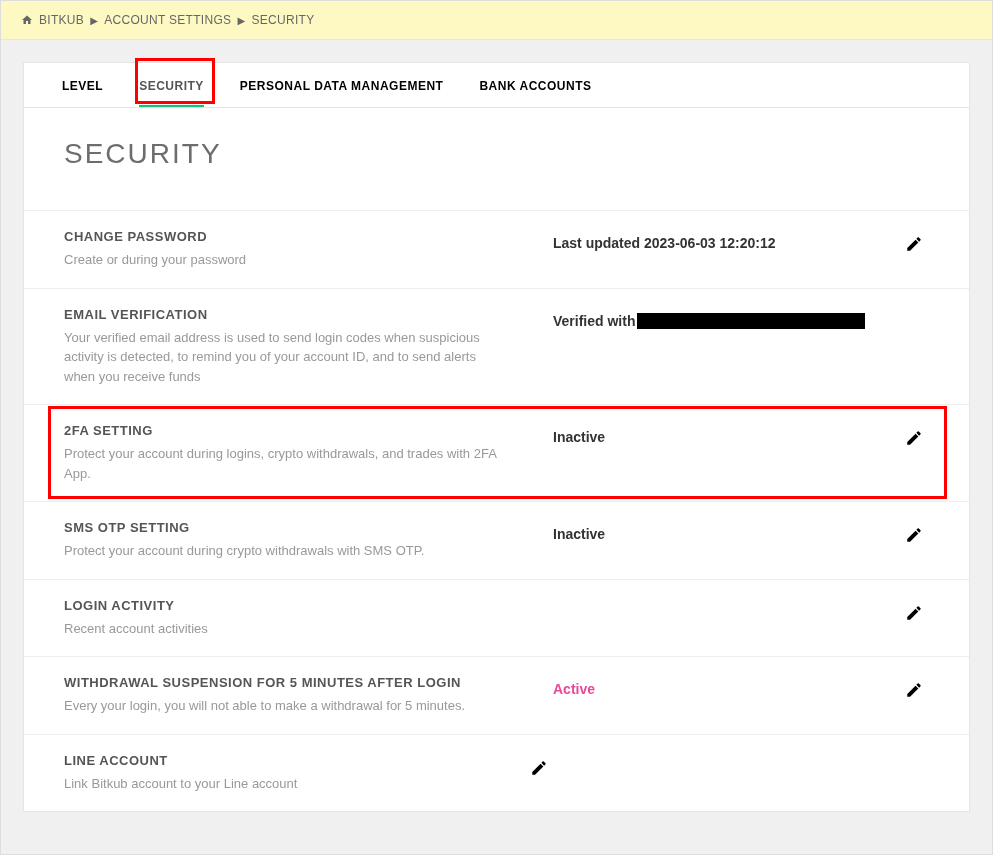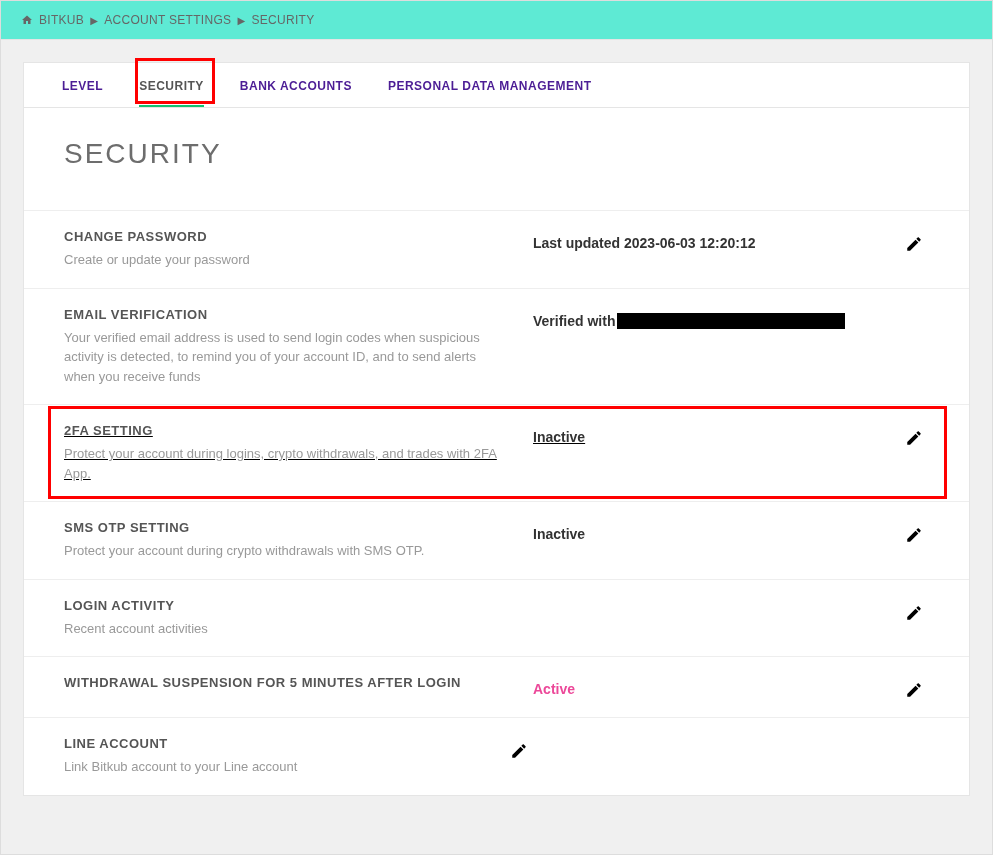--- a/index.html
+++ b/index.html
@@ -14,21 +14,21 @@
       height: 855px;
       overflow: hidden;
     }
     .outer-border {
       border: 1px solid #ddd;
       width: 993px;
       height: 855px;
       background: #f0f0f0;
     }
     .breadcrumb-bar {
-      background: #5eead4;
+      background: #fef9c3;
       padding: 12px 20px;
       border-bottom: 1px solid #e5e5e5;
       display: flex;
       align-items: center;
       gap: 6px;
       font-size: 12px;
       color: #666;
       font-weight: 500;
     }
     .breadcrumb-bar .home-icon {
@@ -54,21 +54,21 @@
       display: flex;
       border-bottom: 1px solid #e5e5e5;
       padding: 0 20px;
       position: relative;
     }
     .tab {
       padding: 16px 18px 14px;
       font-size: 12px;
       font-weight: 600;
       letter-spacing: 0.5px;
-      color: #4c1d95;
+      color: #000000;
       cursor: pointer;
       position: relative;
     }
     .tab.active {
       color: #555;
     }
     .tab.active::after {
       content: '';
       position: absolute;
       bottom: 0;
@@ -92,20 +92,21 @@
       color: #6d6d6d;
       letter-spacing: 2px;
       padding: 30px 40px 40px;
       font-stretch: condensed;
     }
     .setting-row {
       display: flex;
       align-items: flex-start;
       padding: 18px 40px;
       border-top: 1px solid #eee;
+      gap: 20px;
       position: relative;
     }
     .setting-left {
       flex: 0 0 440px;
     }
     .setting-title {
       font-size: 13px;
       font-weight: 700;
       color: #555;
       letter-spacing: 0.5px;
@@ -133,21 +134,20 @@
       align-items: center;
       justify-content: center;
       padding-top: 6px;
     }
     .pencil-icon {
       cursor: pointer;
       display: inline-flex;
     }
     .highlight-row-wrapper {
       position: relative;
-      text-decoration: underline;
     }
     .row-highlight-overlay {
       position: absolute;
       border: 3px solid #ff0000;
       pointer-events: none;
       left: 24px;
       right: 22px;
       top: 2px;
       bottom: 2px;
       z-index: 10;
@@ -183,31 +183,31 @@
     <span class="sep">▶</span>
     <span>SECURITY</span>
   </div>
 
   <div class="content-wrap">
     <div class="panel">
 
       <div class="tabs">
         <div class="tab">LEVEL</div>
         <div class="tab active">SECURITY</div>
+        <div class="tab">PERSONAL DATA MANAGEMENT</div>
         <div class="tab">BANK ACCOUNTS</div>
-        <div class="tab">PERSONAL DATA MANAGEMENT</div>
         <div class="highlight-tab"></div>
       </div>
 
       <h1 class="page-title">SECURITY</h1>
 
       <div class="setting-row">
         <div class="setting-left">
           <div class="setting-title">CHANGE PASSWORD</div>
-          <div class="setting-desc">Create or update your password</div>
+          <div class="setting-desc">Create or during your password</div>
         </div>
         <div class="setting-status">Last updated 2023-06-03 12:20:12</div>
         <div class="setting-action">
           <span class="pencil-icon">
             <svg width="18" height="18" viewBox="0 0 24 24" fill="#000">
                 <path d="M3 17.25V21h3.75L17.81 9.94l-3.75-3.75L3 17.25zM20.71 7.04c.39-.39.39-1.02 0-1.41l-2.34-2.34c-.39-.39-1.02-.39-1.41 0l-1.83 1.83 3.75 3.75 1.83-1.83z"></path>
               </svg>
           </span>
         </div>
       </div>
@@ -269,20 +269,21 @@
             <svg width="18" height="18" viewBox="0 0 24 24" fill="#000">
                 <path d="M3 17.25V21h3.75L17.81 9.94l-3.75-3.75L3 17.25zM20.71 7.04c.39-.39.39-1.02 0-1.41l-2.34-2.34c-.39-.39-1.02-.39-1.41 0l-1.83 1.83 3.75 3.75 1.83-1.83z"></path>
               </svg>
           </span>
         </div>
       </div>
 
       <div class="setting-row">
         <div class="setting-left">
           <div class="setting-title">WITHDRAWAL SUSPENSION FOR 5 MINUTES AFTER LOGIN</div>
+          <div class="setting-desc">Every your login, you will not able to make a withdrawal for 5 minutes.</div>
         </div>
         <div class="setting-status active">Active</div>
         <div class="setting-action">
           <span class="pencil-icon">
             <svg width="18" height="18" viewBox="0 0 24 24" fill="#000">
                 <path d="M3 17.25V21h3.75L17.81 9.94l-3.75-3.75L3 17.25zM20.71 7.04c.39-.39.39-1.02 0-1.41l-2.34-2.34c-.39-.39-1.02-.39-1.41 0l-1.83 1.83 3.75 3.75 1.83-1.83z"></path>
               </svg>
           </span>
         </div>
       </div>

